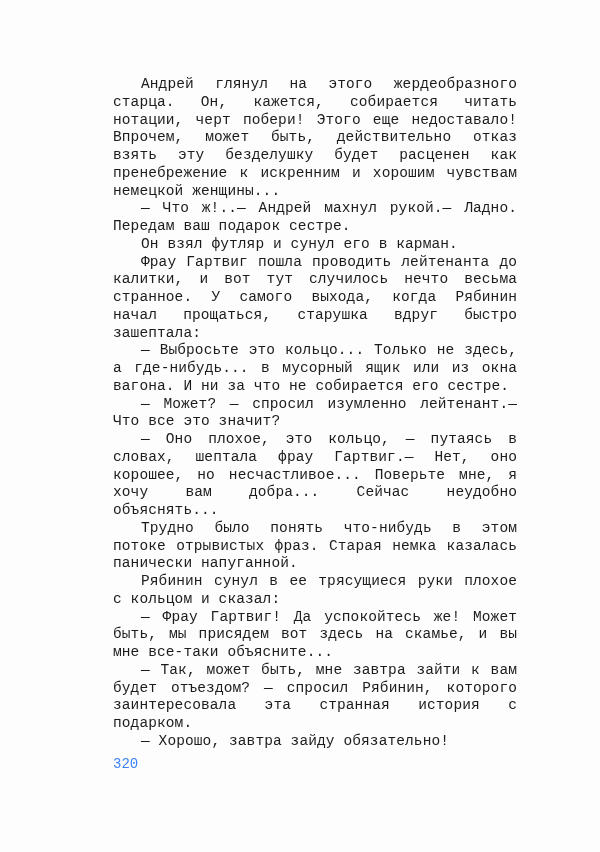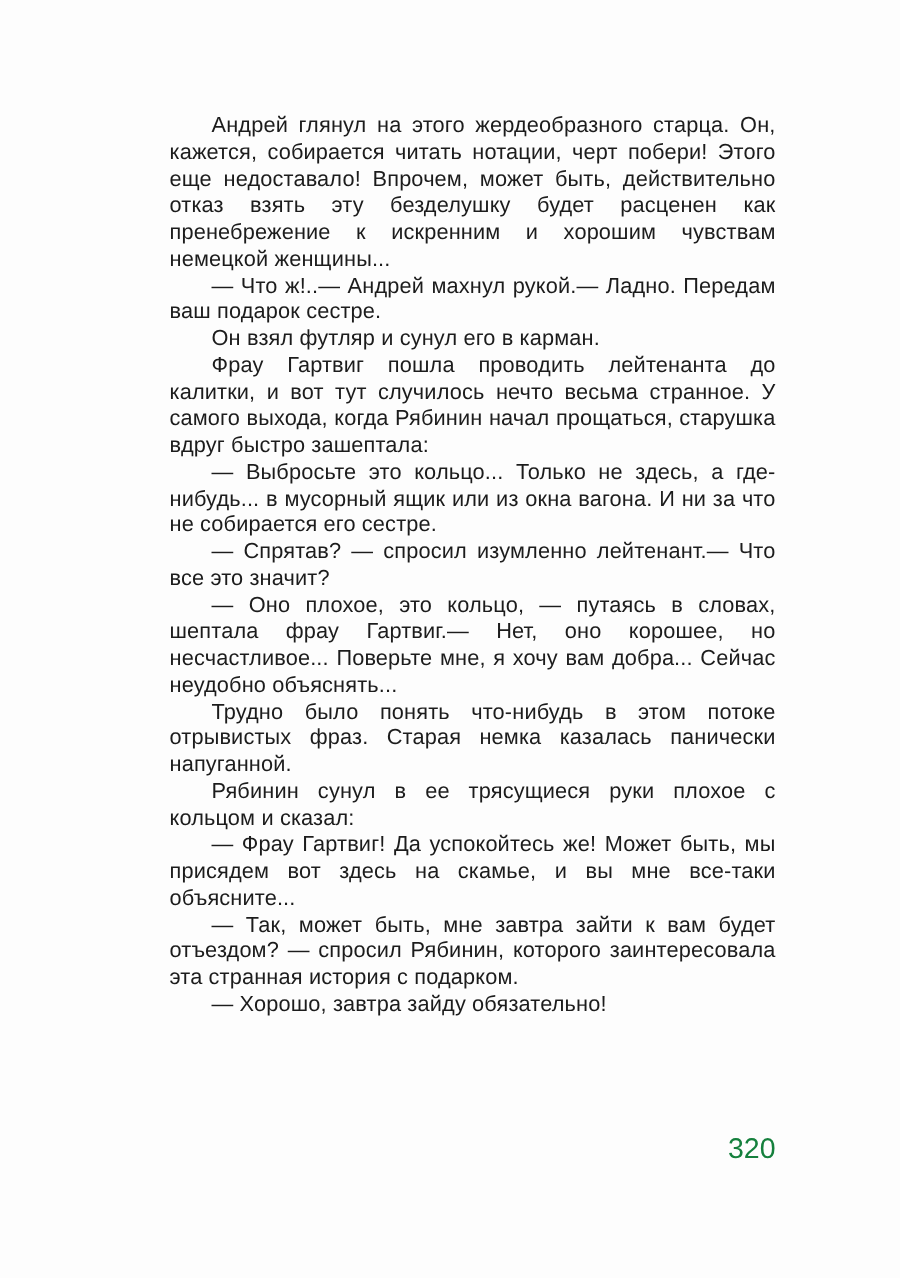--- a/index.html
+++ b/index.html
@@ -5,21 +5,21 @@
   html, body {
     margin: 0;
     padding: 0;
     background: #fdfdfd;
   }
   .book-page {
     position: relative;
     width: 600px;
     height: 852px;
     background: #fdfdfd;
-    font-family: Liberation Sans, sans-serif;
+    font-family: Liberation Mono, monospace;
     color: #1c1c1c;
     overflow: hidden;
   }
   .text-block {
     position: absolute;
     left: 113px;
     top: 76px;
     width: 404px;
     text-align: justify;
     font-size: 14.5px;
@@ -29,36 +29,36 @@
   .text-block p {
     margin: 0;
     padding: 0;
     text-indent: 28px;
   }
   .page-number {
     position: absolute;
     top: 756px;
     left: 113px;
     width: 404px;
-    text-align: right;
-    font-size: 19px;
-    color: #15803d;
+    text-align: left;
+    font-size: 14px;
+    color: #3b82f6;
   }
 </style>
 </head>
 <body>
 
 <div class="book-page">
   <div class="text-block">
     <p>Андрей глянул на этого жердеобразного старца. Он, кажется, собирается читать нотации, черт побери! Этого еще недоставало! Впрочем, может быть, действительно отказ взять эту безделушку будет расценен как пренебрежение к искренним и хорошим чувствам немецкой женщины...</p>
     <p>— Что ж!..— Андрей махнул рукой.— Ладно. Передам ваш подарок сестре.</p>
     <p>Он взял футляр и сунул его в карман.</p>
     <p>Фрау Гартвиг пошла проводить лейтенанта до калитки, и вот тут случилось нечто весьма странное. У самого выхода, когда Рябинин начал прощаться, старушка вдруг быстро зашептала:</p>
     <p>— Выбросьте это кольцо... Только не здесь, а где-нибудь... в мусорный ящик или из окна вагона. И ни за что не собирается его сестре.</p>
-    <p>— Спрятав? — спросил изумленно лейтенант.— Что все это значит?</p>
+    <p>— Может? — спросил изумленно лейтенант.— Что все это значит?</p>
     <p>— Оно плохое, это кольцо, — путаясь в словах, шептала фрау Гартвиг.— Нет, оно корошее, но несчастливое... Поверьте мне, я хочу вам добра... Сейчас неудобно объяснять...</p>
     <p>Трудно было понять что-нибудь в этом потоке отрывистых фраз. Старая немка казалась панически напуганной.</p>
     <p>Рябинин сунул в ее трясущиеся руки плохое с кольцом и сказал:</p>
     <p>— Фрау Гартвиг! Да успокойтесь же! Может быть, мы присядем вот здесь на скамье, и вы мне все-таки объясните...</p>
     <p>— Так, может быть, мне завтра зайти к вам будет отъездом? — спросил Рябинин, которого заинтересовала эта странная история с подарком.</p>
     <p>— Хорошо, завтра зайду обязательно!</p>
   </div>
   <div class="page-number">320</div>
 </div>
 

